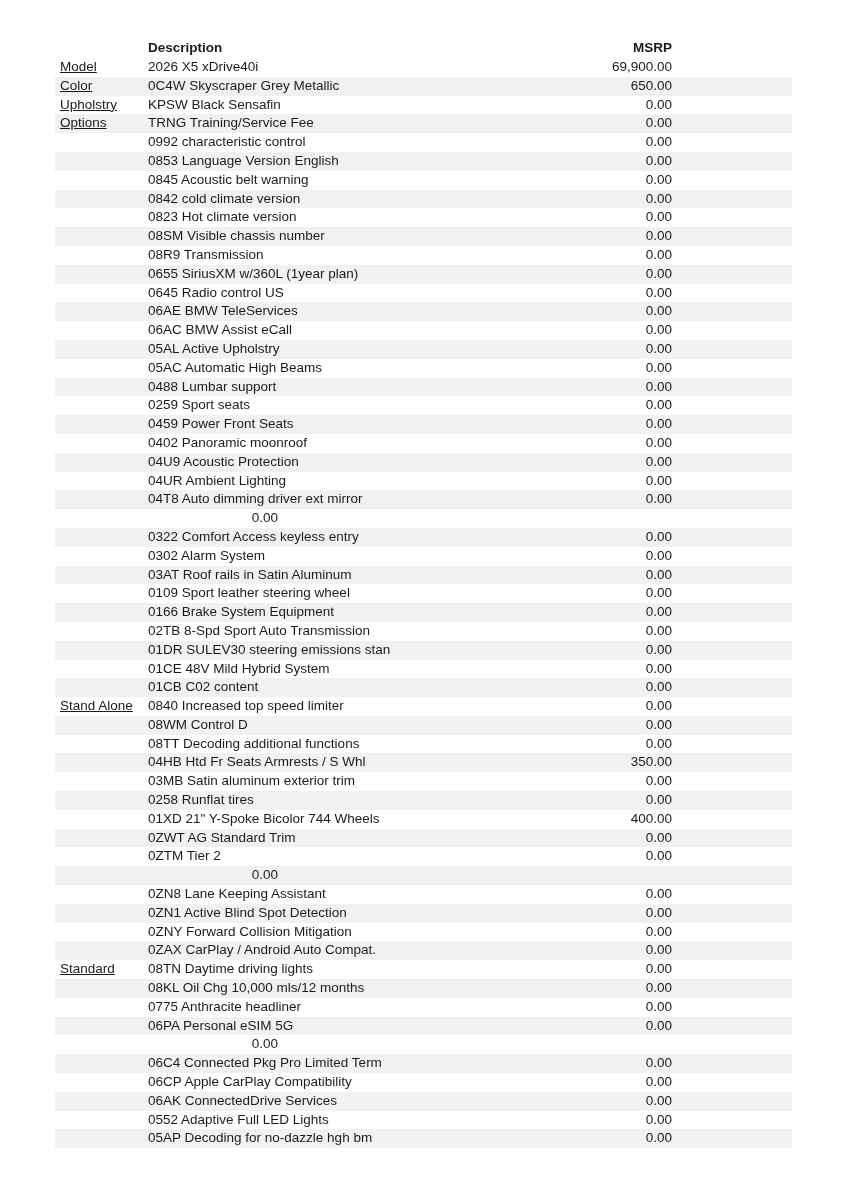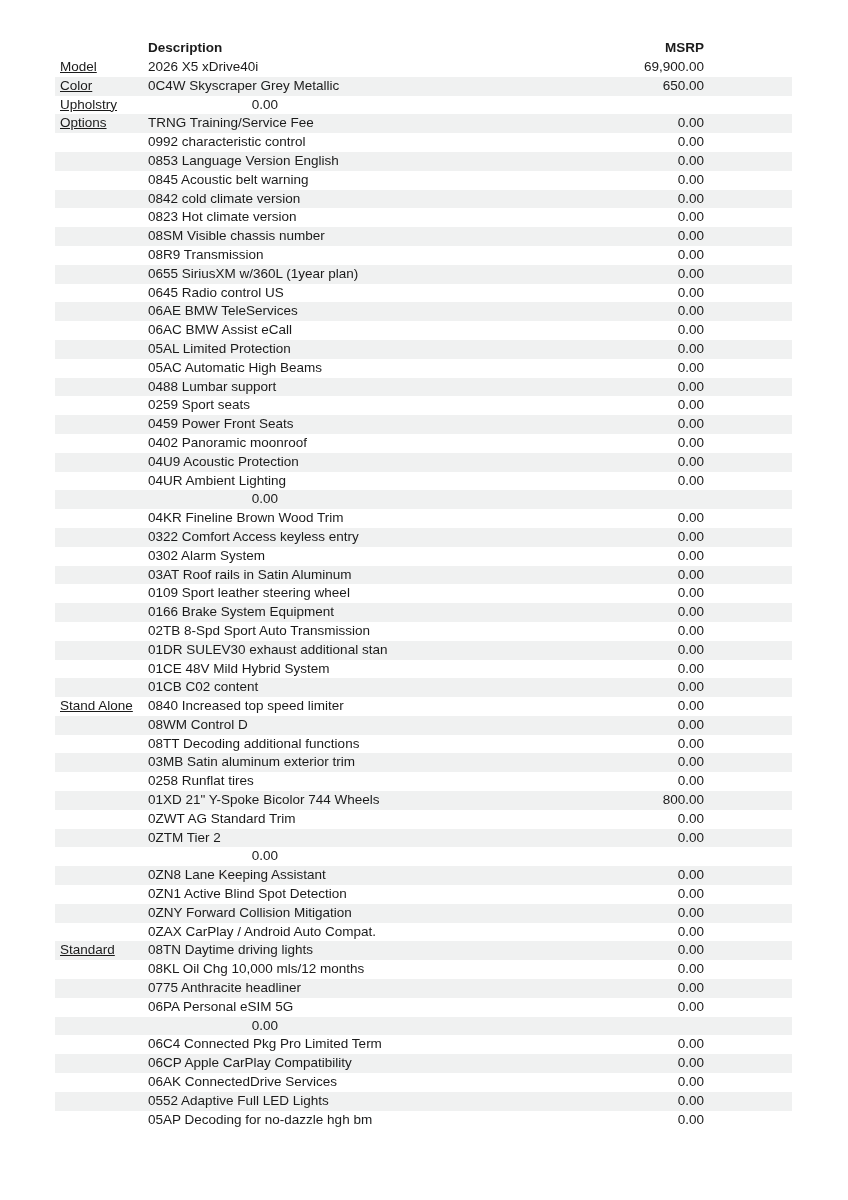--- a/index.html
+++ b/index.html
@@ -39,21 +39,21 @@
     text-decoration: underline;
   }
   .cell.desc {
     flex: 1 1 auto;
     overflow: hidden;
   }
   .cell.msrp {
     flex: 0 0 130px;
     width: 130px;
     text-align: right;
-    margin-right: 88px;
+    margin-right: 120px;
   }
 </style>
 </head>
 <body>
 
 <div class="page">
   <div class="pricing-table">
     <div class="row header">
       <div class="cell label"></div>
       <div class="cell desc">Description</div>
@@ -67,20 +67,21 @@
   </div>
 
   <div class="row">
     <div class="cell label">Color</div>
     <div class="cell desc">0C4W Skyscraper Grey Metallic</div>
     <div class="cell msrp">650.00</div>
   </div>
 
   <div class="row">
     <div class="cell label">Upholstry</div>
+    <div class="cell desc">KPSW Black Sensafin</div>
     <div class="cell msrp">0.00</div>
   </div>
 
   <div class="row">
     <div class="cell label">Options</div>
     <div class="cell desc">TRNG Training/Service Fee</div>
     <div class="cell msrp">0.00</div>
   </div>
 
   <div class="row">
@@ -144,21 +145,21 @@
   </div>
 
   <div class="row">
     <div class="cell label"></div>
     <div class="cell desc">06AC BMW Assist eCall</div>
     <div class="cell msrp">0.00</div>
   </div>
 
   <div class="row">
     <div class="cell label"></div>
-    <div class="cell desc">05AL Limited Protection</div>
+    <div class="cell desc">05AL Active Upholstry</div>
     <div class="cell msrp">0.00</div>
   </div>
 
   <div class="row">
     <div class="cell label"></div>
     <div class="cell desc">05AC Automatic High Beams</div>
     <div class="cell msrp">0.00</div>
   </div>
 
   <div class="row">
@@ -192,26 +193,26 @@
   </div>
 
   <div class="row">
     <div class="cell label"></div>
     <div class="cell desc">04UR Ambient Lighting</div>
     <div class="cell msrp">0.00</div>
   </div>
 
   <div class="row">
     <div class="cell label"></div>
-    <div class="cell msrp">0.00</div>
-  </div>
-
-  <div class="row">
-    <div class="cell label"></div>
-    <div class="cell desc">04KR Fineline Brown Wood Trim</div>
+    <div class="cell desc">04T8 Auto dimming driver ext mirror</div>
+    <div class="cell msrp">0.00</div>
+  </div>
+
+  <div class="row">
+    <div class="cell label"></div>
     <div class="cell msrp">0.00</div>
   </div>
 
   <div class="row">
     <div class="cell label"></div>
     <div class="cell desc">0322 Comfort Access keyless entry</div>
     <div class="cell msrp">0.00</div>
   </div>
 
   <div class="row">
@@ -239,21 +240,21 @@
   </div>
 
   <div class="row">
     <div class="cell label"></div>
     <div class="cell desc">02TB 8-Spd Sport Auto Transmission</div>
     <div class="cell msrp">0.00</div>
   </div>
 
   <div class="row">
     <div class="cell label"></div>
-    <div class="cell desc">01DR SULEV30 exhaust additional stan</div>
+    <div class="cell desc">01DR SULEV30 steering emissions stan</div>
     <div class="cell msrp">0.00</div>
   </div>
 
   <div class="row">
     <div class="cell label"></div>
     <div class="cell desc">01CE 48V Mild Hybrid System</div>
     <div class="cell msrp">0.00</div>
   </div>
 
   <div class="row">
@@ -273,37 +274,42 @@
     <div class="cell desc">08WM Control D</div>
     <div class="cell msrp">0.00</div>
   </div>
 
   <div class="row">
     <div class="cell label"></div>
     <div class="cell desc">08TT Decoding additional functions</div>
     <div class="cell msrp">0.00</div>
   </div>
 
+  <div class="row">
+    <div class="cell label"></div>
+    <div class="cell desc">04HB Htd Fr Seats Armrests / S Whl</div>
+    <div class="cell msrp">350.00</div>
+  </div>
 
   <div class="row">
     <div class="cell label"></div>
     <div class="cell desc">03MB Satin aluminum exterior trim</div>
     <div class="cell msrp">0.00</div>
   </div>
 
   <div class="row">
     <div class="cell label"></div>
     <div class="cell desc">0258 Runflat tires</div>
     <div class="cell msrp">0.00</div>
   </div>
 
   <div class="row">
     <div class="cell label"></div>
     <div class="cell desc">01XD 21" Y-Spoke Bicolor 744 Wheels</div>
-    <div class="cell msrp">800.00</div>
+    <div class="cell msrp">400.00</div>
   </div>
 
   <div class="row">
     <div class="cell label"></div>
     <div class="cell desc">0ZWT AG Standard Trim</div>
     <div class="cell msrp">0.00</div>
   </div>
 
   <div class="row">
     <div class="cell label"></div>

